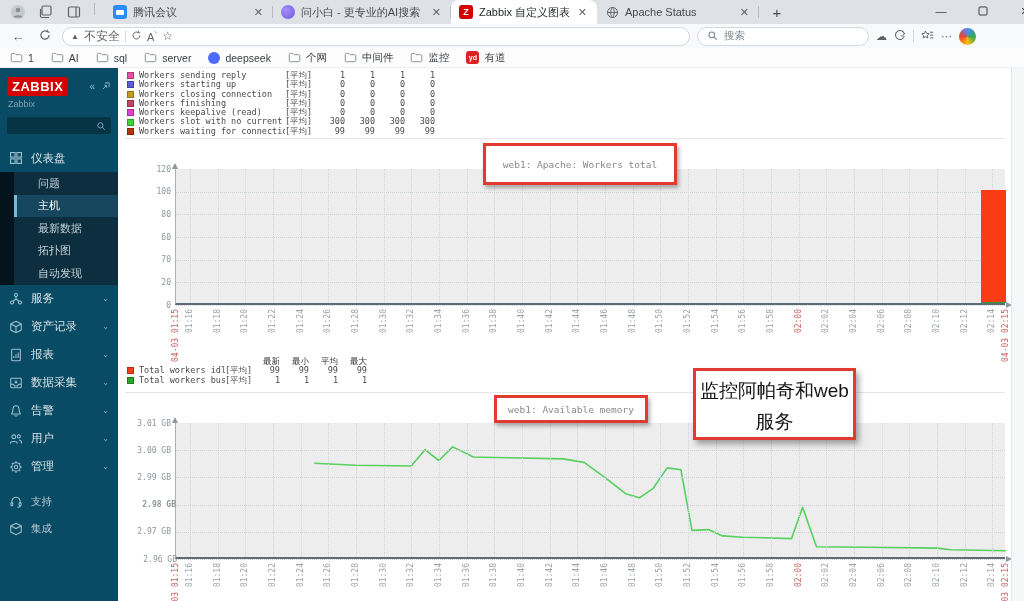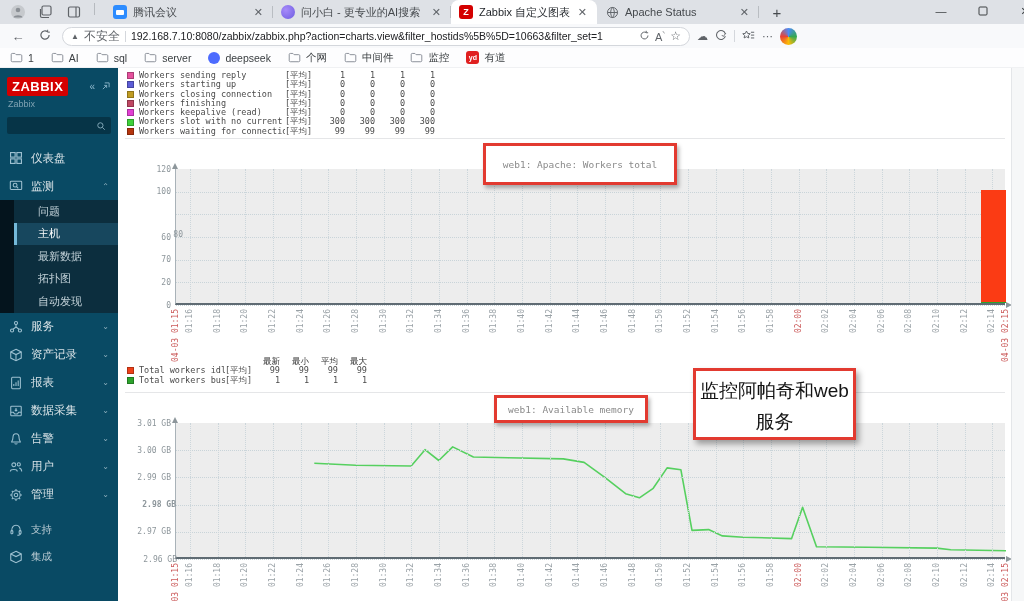--- a/index.html
+++ b/index.html
@@ -165,27 +165,33 @@
   <div class="toolbar">
     <span class="navbtn">←</span>
     <span class="navbtn"><svg width="12" height="12" viewBox="0 0 16 16" fill="none" stroke="#5f6368" stroke-width="1.6">
           <path d="M13.5 8 A5.5 5.5 0 1 1 11.5 3.8"></path>
           <path d="M11.5 1 V4.2 H14.5" stroke-width="1.3"></path>
         </svg></span>
     <div class="addressbar">
       <span class="sec-tri">▲</span>
       <span class="sec-txt">不安全</span>
       <span class="url-sep"></span>
-      <span class="url-text">192.168.7.10:8080/zabbix/zabbix.php?action=charts.view&amp;filter_hostids%5B%5D=10663&amp;filter_set=1</span>
       <span class="pill-ico"><svg width="11" height="11" viewBox="0 0 16 16" fill="none" stroke="#5f6368" stroke-width="1.4">
             <path d="M13 8 A5 5 0 1 1 10.5 3.7"></path>
             <path d="M10.5 1.2 V4 H13.3"></path>
           </svg></span>
       <span class="pill-ico" style="font-size:11px">A<span style="font-size:7px;vertical-align:super">ᐠ</span></span>
       <span class="pill-ico" style="font-size:12px">☆</span>
+    </div>
+    <div class="searchbox">
+      <span><svg width="11" height="11" viewBox="0 0 16 16" fill="none" stroke="#80868b" stroke-width="1.5">
+            <circle cx="7" cy="7" r="4.2"></circle>
+            <path d="M10.2 10.2 L14 14"></path>
+          </svg></span>
+      <span class="ph">搜索</span>
     </div>
     <span class="tb-ico">☁</span>
     <span class="tb-ico"><svg width="12" height="12" viewBox="0 0 16 16" fill="none" stroke="#5f6368" stroke-width="1.4">
           <path d="M13.8 6.5 A6 6 0 1 0 13.8 9.5"></path>
           <path d="M9 8 L11 10 L14.5 5.5" stroke-width="1.2"></path>
         </svg></span>
     <span class="tb-sep"></span>
     <span class="tb-ico"><svg width="13" height="13" viewBox="0 0 16 16" fill="none" stroke="#5f6368" stroke-width="1.2">
           <path d="M5.5 2.5 L7 5.5 L10 5.8 L7.8 8 L8.4 11 L5.5 9.5 L2.6 11 L3.2 8 L1 5.8 L4 5.5 Z"></path>
           <path d="M11 4 H15 M11 7.5 H15 M11 11 H15"></path>
@@ -283,31 +289,20 @@
           <div class="nav-item">
             <span style="width: 14px; height: 14px; display: flex; color: rgb(157, 192, 208);">
               <svg viewBox="0 0 16 16" fill="none" stroke="currentColor" stroke-width="1.3">
                 <rect x="1.8" y="1.8" width="5.2" height="5.2"></rect>
                 <rect x="9" y="1.8" width="5.2" height="5.2"></rect>
                 <rect x="1.8" y="9" width="5.2" height="5.2"></rect>
                 <rect x="9" y="9" width="5.2" height="5.2"></rect>
               </svg>
             </span>
             <span>仪表盘</span>
-          </div>
-          <div class="nav-item">
-            <span style="width: 14px; height: 14px; display: flex; color: rgb(157, 192, 208);">
-              <svg viewBox="0 0 16 16" fill="none" stroke="currentColor" stroke-width="1.2">
-                <rect x="1.5" y="2.5" width="13" height="9.5" rx="1"></rect>
-                <circle cx="7" cy="7" r="2.2"></circle>
-                <path d="M8.6 8.6 L10.6 10.6"></path>
-              </svg>
-            </span>
-            <span>监测</span>
-            <span class="chev">⌃</span>
           </div>
         </nav>
       <div class="submenu" id="subnav">
           <div class="sub-item">
             <span>问题</span>
           </div>
           <div class="sub-item active">
             <span>主机</span>
           </div>
           <div class="sub-item">
@@ -534,21 +529,21 @@
           <div class="vgrid" style="left: 788.5px;"></div>
           <div class="vgrid" style="left: 816.167px;"></div>
           <div class="bar-seg" style="left: 805.1px; width: 24.9px; bottom: 0px; height: 2px; background: rgb(44, 163, 44);"></div>
           <div class="bar-seg" style="left: 805.1px; width: 24.9px; bottom: 1.13333px; height: 112.2px; background: rgb(251, 59, 20);"></div>
         </div>
       <div id="ylab1">
           <div class="ylab" style="left: 3px; width: 50px; top: 232.5px;">0</div>
           <div class="ylab" style="left: 3px; width: 50px; top: 209.833px;">20</div>
           <div class="ylab" style="left: 3px; width: 50px; top: 187.167px;">70</div>
           <div class="ylab" style="left: 3px; width: 50px; top: 164.5px;">60</div>
-          <div class="ylab" style="left: 15px; width: 50px; top: 141.833px; margin-top: 20px;">80</div>
+          <div class="ylab" style="left: 3px; width: 50px; top: 141.833px;">80</div>
           <div class="ylab" style="left: 3px; width: 50px; top: 119.167px;">100</div>
           <div class="ylab" style="left: 3px; width: 50px; top: 96.5px;">120</div>
         </div>
       <div id="xlab1">
           <div class="xlab em" style="left: 53px; top: 241px;">04-03 01:15</div>
           <div class="xlab" style="left: 66.8333px; top: 241px;">01:16</div>
           <div class="xlab" style="left: 94.5px; top: 241px;">01:18</div>
           <div class="xlab" style="left: 122.167px; top: 241px;">01:20</div>
           <div class="xlab" style="left: 149.833px; top: 241px;">01:22</div>
           <div class="xlab" style="left: 177.5px; top: 241px;">01:24</div>

